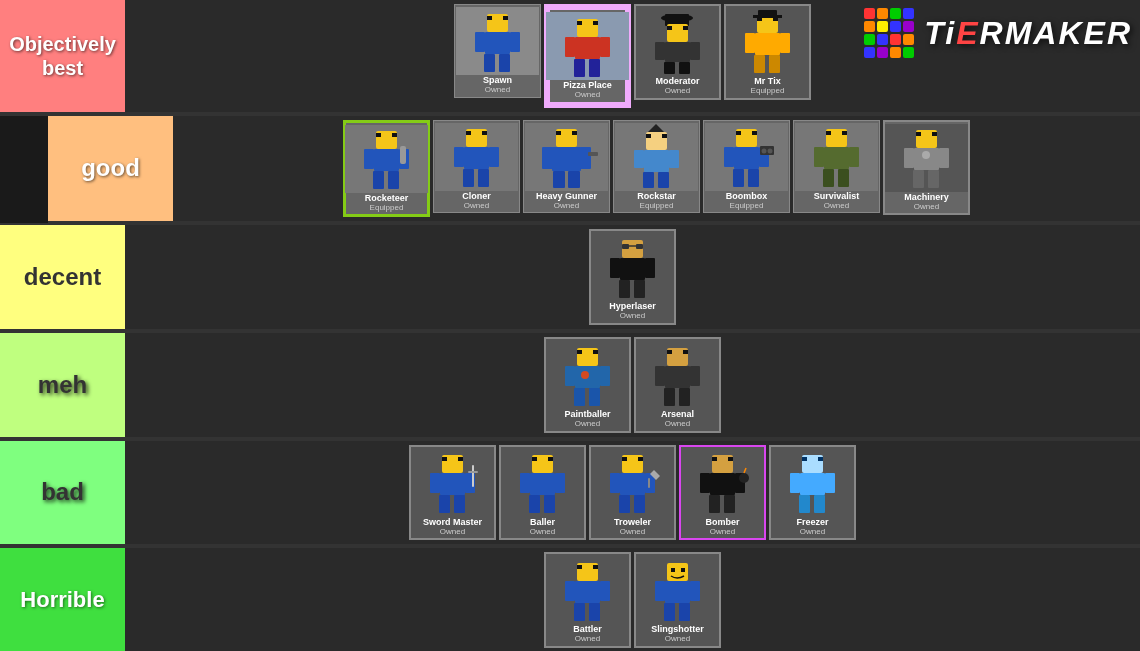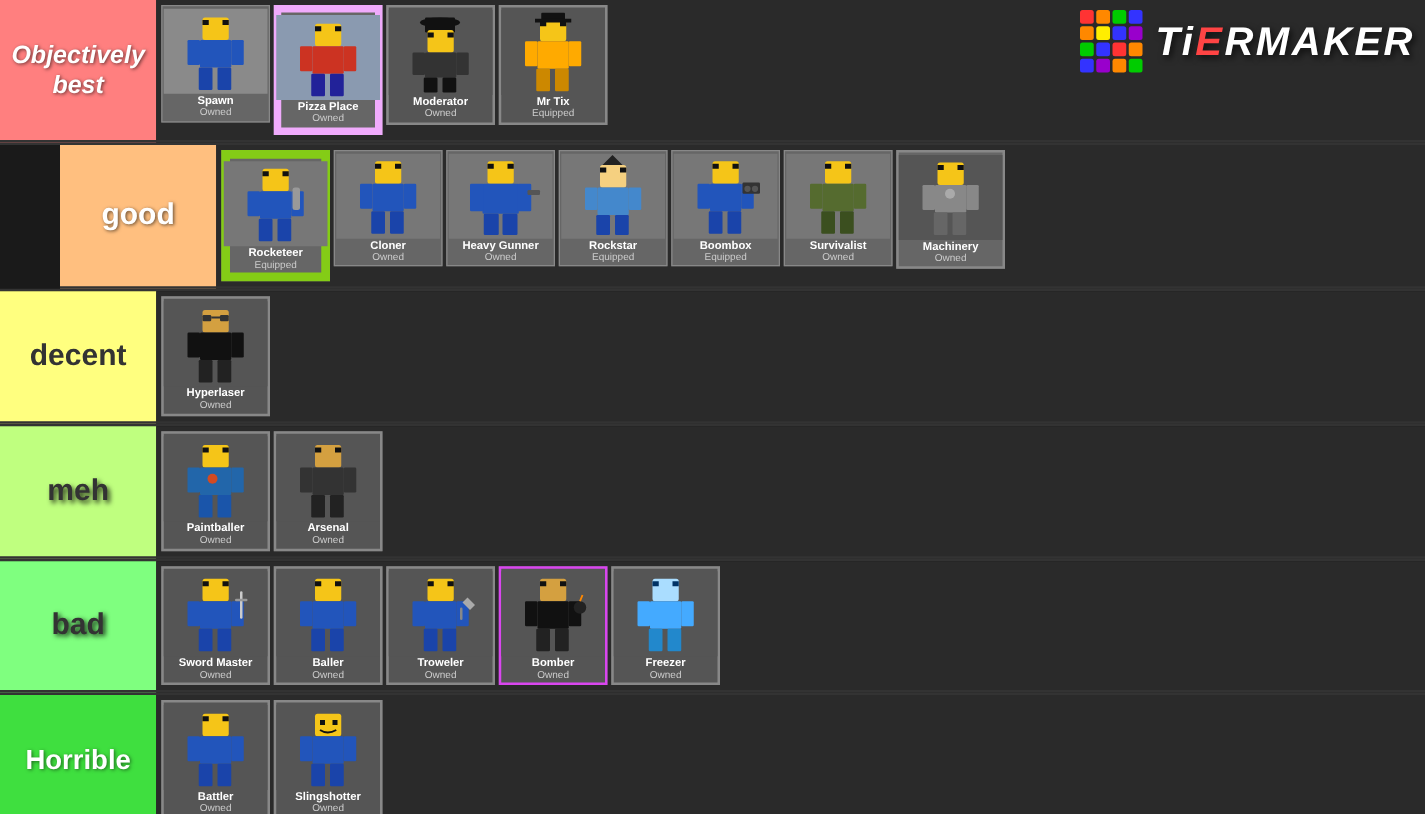--- a/index.html
+++ b/index.html
@@ -41,20 +41,21 @@
 
     .tier-items {
       display: flex;
       flex-direction: row;
       flex-wrap: nowrap;
       align-items: flex-start;
       padding: 4px;
       flex: 1;
       background: #2a2a2a;
       gap: 2px;
+      justify-content: center;
     }
 
     .item {
       display: flex;
       flex-direction: column;
       align-items: center;
       width: 88px;
       min-width: 88px;
       background: #555;
       border: 1px solid #666;
@@ -112,21 +113,21 @@
       <div style="background:#00cc00; width:11px;height:11px;border-radius:2px;"></div>
     </div>
     <div style="font-size:32px; font-weight:900; color:#fff; font-style:italic; letter-spacing:2px; text-shadow:2px 2px 6px rgba(0,0,0,0.7);">
       Ti<span style="color:#ff4444;">E</span>RMAKER
     </div>
   </div>
 
   <div class="tier-list">
 
     <div class="tier-row" style="min-height:95px;">
-      <div class="tier-label row-objectively" style="width:125px;min-width:125px;background:#ff7f7f;display:flex;align-items:center;justify-content:center;font-size:20px;font-weight:900;color:#fff;text-align:center;padding:24px;text-shadow:1px 1px 3px rgba(0,0,0,0.6);line-height:1.2;border-bottom:2px solid #333;font-style:italic;">Objectively best</div>
+      <div class="tier-label row-objectively" style="width:125px;min-width:125px;background:#ff7f7f;display:flex;align-items:center;justify-content:center;font-size:20px;font-weight:900;color:#fff;text-align:center;padding:24px;text-shadow:1px 1px 3px rgba(0,0,0,0.6);line-height:1.2;border-bottom:2px solid #333;">Objectively best</div>
       <div class="tier-items" style="display:flex;flex-direction:row;align-items:flex-start;padding:4px;flex:1;background:#2a2a2a;gap:3px;border-bottom:2px solid #333;">
 
         <div class="item" style="display:flex;flex-direction:column;align-items:center;width:87px;min-width:87px;background:#666;border:1px solid #888;padding:2px;">
           <div style="width:83px;height:68px;background:#8a8a8a;display:flex;align-items:center;justify-content:center;overflow:hidden;">
             <svg width="65" height="65" viewBox="0 0 65 65">
 
               <rect x="22" y="5" width="21" height="18" rx="2" fill="#f5c518"></rect>
               <rect x="20" y="23" width="25" height="22" rx="1" fill="#2255bb"></rect>
               <rect x="10" y="23" width="10" height="20" rx="1" fill="#2255bb"></rect>
               <rect x="45" y="23" width="10" height="20" rx="1" fill="#2255bb"></rect>
@@ -198,21 +199,21 @@
           <div class="item-name" style="font-size:9px;color:#fff;text-align:center;font-weight:bold;margin-top:1px;">Mr Tix</div>
           <div class="item-status" style="font-size:8px;color:#ccc;text-align:center;">Equipped</div>
         </div>
       </div>
     </div>
 
     <div class="tier-row" style="min-height:95px;">
       <div class="tier-label" style="width:125px;min-width:125px;background:#ffbf7f;display:flex;align-items:center;justify-content:center;font-size:24px;font-weight:900;color:#fff;text-align:center;padding:8px;text-shadow:1px 1px 3px rgba(0,0,0,0.6);border-bottom:2px solid #333;margin-left:48px;">good</div>
       <div class="tier-items" style="display:flex;flex-direction:row;align-items:flex-start;padding:4px;flex:1;background:#2a2a2a;gap:3px;border-bottom:2px solid #333;">
 
-        <div class="item" style="display:flex;flex-direction:column;align-items:center;width:87px;min-width:87px;background:#666;border:7px solid #84cc16;padding:2px;">
+        <div class="item" style="display:flex;flex-direction:column;align-items:center;width:87px;min-width:87px;background:#666;border:3px solid #84cc16;padding:2px;">
           <div style="width:83px;height:68px;background:#777;display:flex;align-items:center;justify-content:center;">
             <svg width="65" height="65" viewBox="0 0 65 65">
               <rect x="22" y="5" width="21" height="18" rx="2" fill="#f5c518"></rect>
               <rect x="20" y="23" width="25" height="22" rx="1" fill="#2255bb"></rect>
               <rect x="10" y="23" width="10" height="20" rx="1" fill="#2255bb"></rect>
               <rect x="45" y="23" width="10" height="20" rx="1" fill="#2255bb"></rect>
               <rect x="19" y="45" width="11" height="18" rx="1" fill="#1a44aa"></rect>
               <rect x="34" y="45" width="11" height="18" rx="1" fill="#1a44aa"></rect>
               <rect x="22" y="7" width="5" height="4" fill="#111"></rect>
               <rect x="38" y="7" width="5" height="4" fill="#111"></rect>

